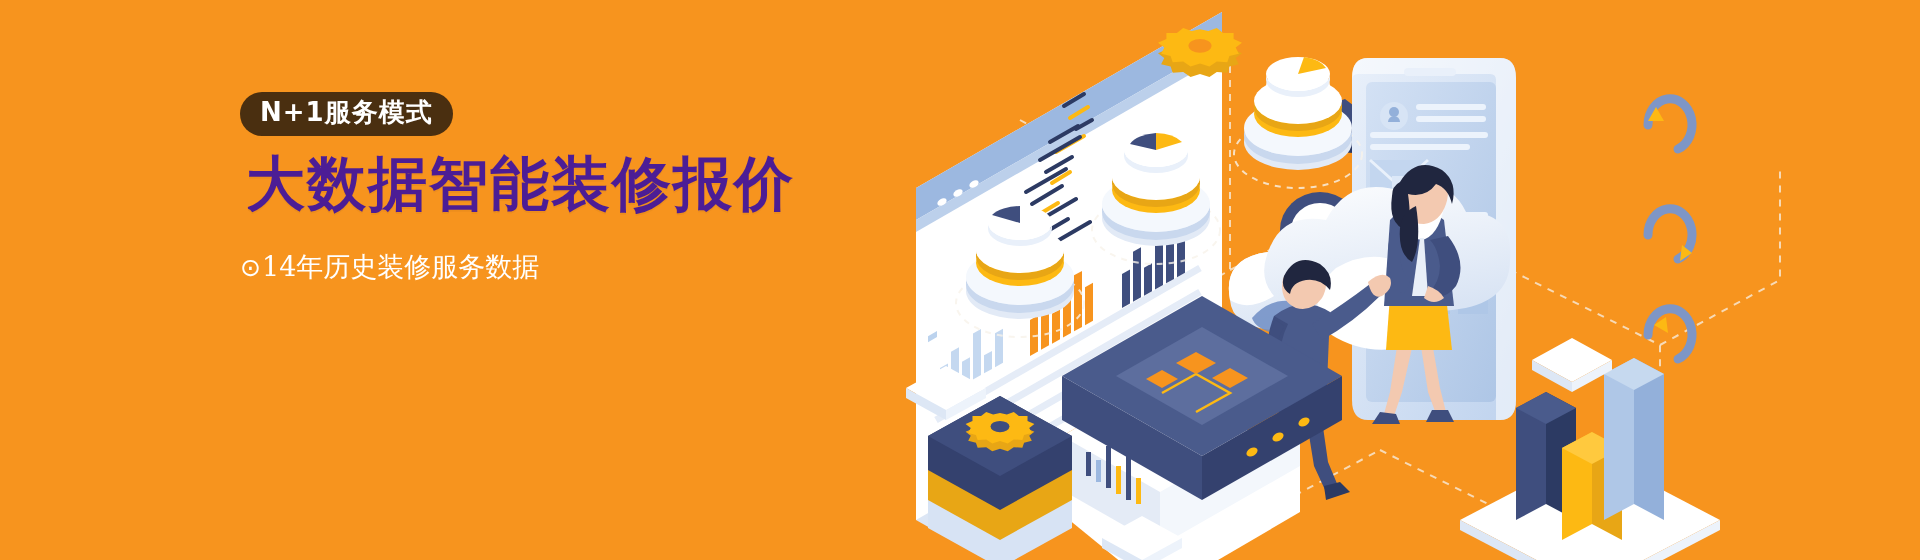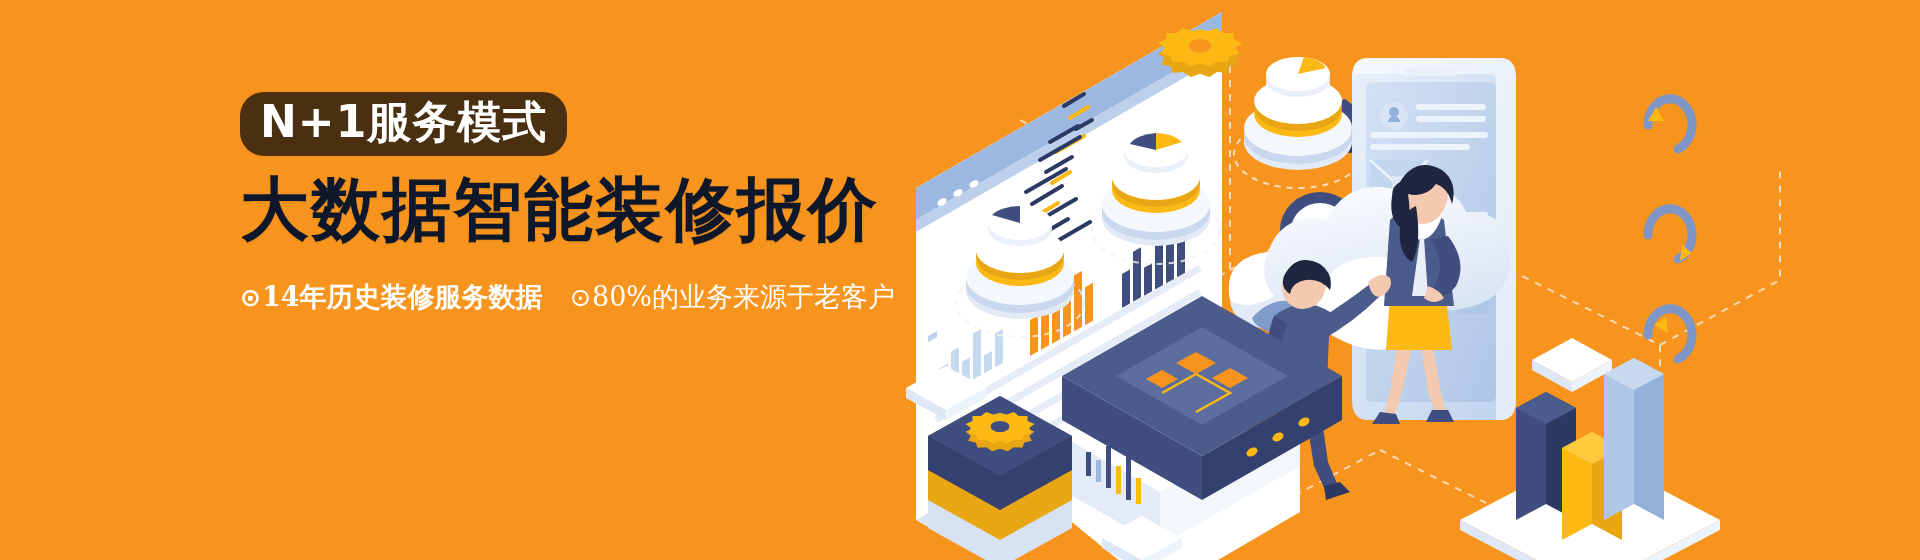--- a/index.html
+++ b/index.html
@@ -16,37 +16,38 @@
   
   #copy{
     position:absolute;left:240px;top:92px;width:760px;
   }
   #badge{
     display:inline-block;
     background:#4A2F10;
     color:#ffffff;
     border-radius:24px;
     padding:6px 20px 10px 20px;
-    font-size:44px;
+    font-size:26px;
     line-height:1.08;
     font-weight:700;
     letter-spacing:1px;
     font-family:"DejaVu Sans","Liberation Sans",sans-serif;
     white-space:nowrap;
   }
   #headline{
     margin-top:18px;
-    color:#0f172a;
-    font-size:69px;
+    color:#4c1d95;
+    font-size:59px;
     line-height:1.02;
     font-weight:700;
     letter-spacing:2px;
     white-space:nowrap;
     font-family:"DejaVu Sans","Liberation Sans",sans-serif;
     text-shadow:0 2px 0 rgba(0,0,0,0.04);
+    margin-left:6px;
   }
   #features{
     margin-top:26px;
     display:grid;
     grid-template-columns:320px auto;
     grid-auto-rows:auto;
     column-gap:10px;
     row-gap:0px;
   }
   .feat{
@@ -54,21 +55,21 @@
     font-size:27px;
     line-height:53px;
     white-space:nowrap;
     font-family:"DejaVu Serif","Liberation Serif",serif;
   }
   .feat .dot{
     font-family:"DejaVu Sans",sans-serif;
     font-size:25px;
     margin-right:1px;
   }
-  .c1{grid-column:1;font-weight:bold;}
+  .c1{grid-column:1;}
   .c2{grid-column:2;}
 
   
   #art{
     position:absolute;right:0;top:0;width:1020px;height:560px;
   }
   #art svg{display:block;width:1020px;height:560px;}
 </style>
 </head>
 <body>
@@ -77,21 +78,20 @@
 
   <div id="copy">
 
     <div id="badge">N+1服务模式</div>
 
     <div id="headline">大数据智能装修报价</div>
 
     <div id="features">
       <div class="feat c1"><span class="dot">⊙</span><span>14年历史装修服务数据</span></div>
 
-      <div class="feat c2"><span class="dot">⊙</span><span>80%的业务来源于老客户</span></div>
 
       <div class="feat c2"></div>
     </div>
   </div>
 
   <div id="art">
     <svg viewBox="0 0 1020 560" xmlns="http://www.w3.org/2000/svg">
       <defs>
         <linearGradient id="gCloud" x1="0" y1="0" x2="0.4" y2="1">
           <stop offset="0" stop-color="#ffffff"></stop>

